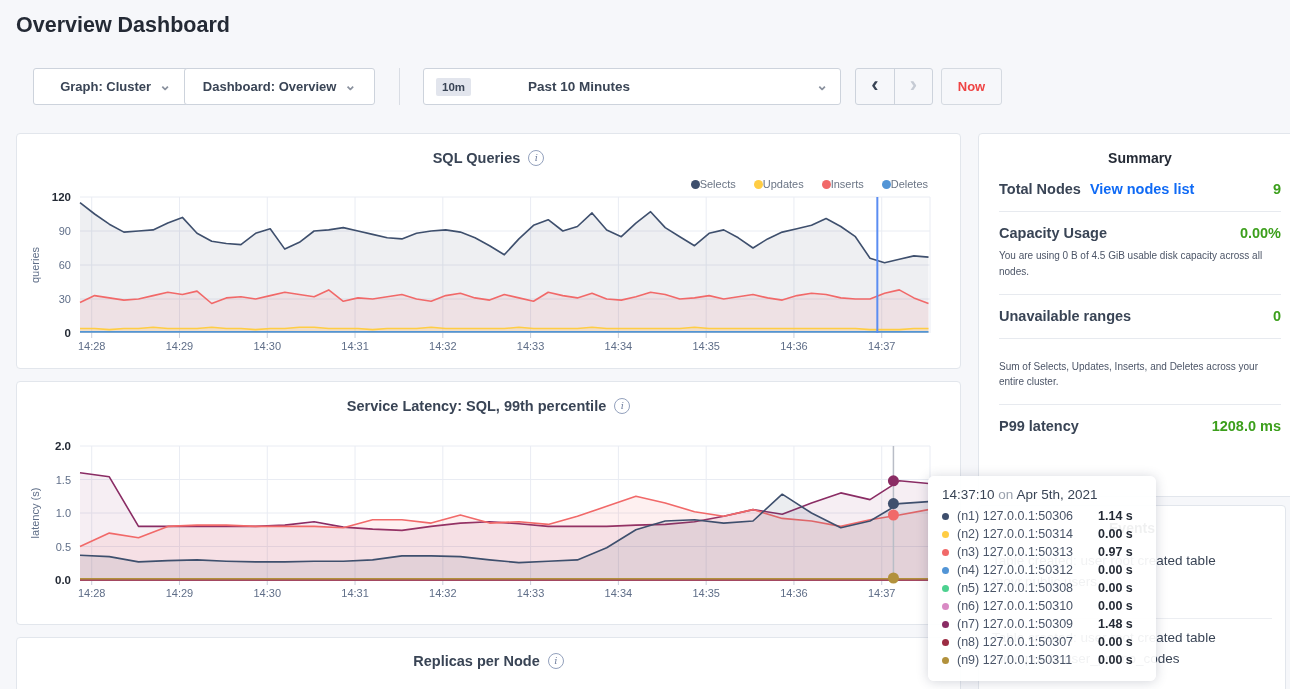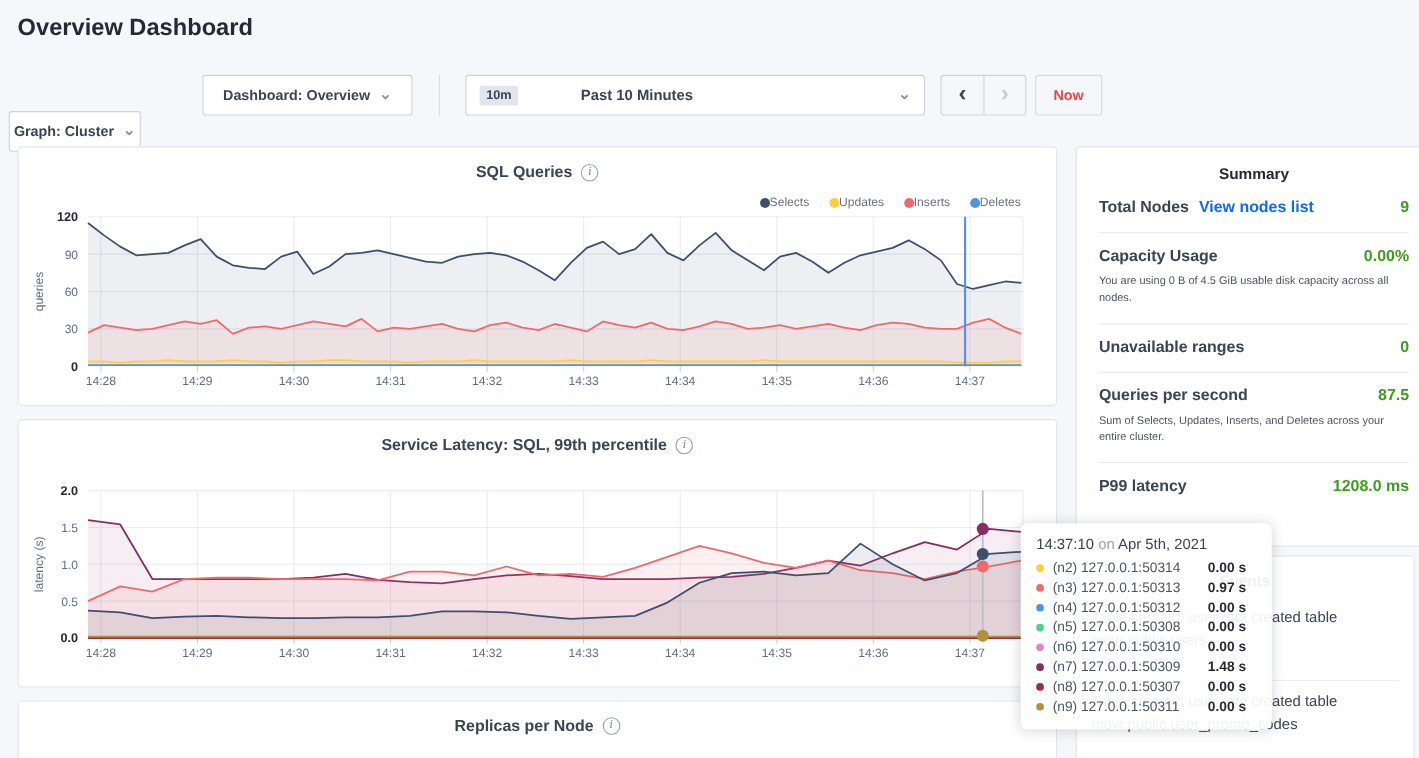--- a/index.html
+++ b/index.html
@@ -58,21 +58,21 @@
   .tt-label { width:133px; white-space:nowrap; }
   .tt-val { font-weight:bold; color:#242a35; }
 </style>
 </head>
 <body>
 
 <div class="page">
 
   <h1 class="page-title">Overview Dashboard</h1>
 
-  <button class="btn" style="left:8px;width:120px;margin-top:33px;">
+  <button class="btn" style="left:33px;width:165px;">
     <span>Graph: Cluster</span>
     <span class="chev">⌄</span>
   </button>
   <button class="btn" style="left:184px;width:191px;">
     <span>Dashboard: Overview</span>
     <span class="chev">⌄</span>
   </button>
   <div class="vdiv"></div>
   <button class="btn timesel" style="left:423px;width:418px;">
     <span class="badge">10m</span>
@@ -252,24 +252,20 @@
       </div>
       <div class="sum-desc">You are using 0 B of 4.5 GiB usable disk capacity across all nodes.</div>
     </div>
     <div class="sum-row">
       <div class="sum-line">
         <span>Unavailable ranges</span>
         <span class="sum-val">0</span>
       </div>
     </div>
     <div class="sum-row">
-      <div class="sum-line">
-        <span>Queries per second</span>
-        <span class="sum-val">87.5</span>
-      </div>
       <div class="sum-desc">Sum of Selects, Updates, Inserts, and Deletes across your entire cluster.</div>
     </div>
     <div class="sum-row">
       <div class="sum-line">
         <span>P99 latency</span>
         <span class="sum-val">1208.0 ms</span>
       </div>
     </div>
   </div>
 
@@ -286,20 +282,25 @@
   </div>
 
   <div class="tooltip">
     <div class="tt-title">
       <span>14:37:10</span>
       <span class="tt-on">on</span>
       <span>Apr 5th, 2021</span>
     </div>
     <div id="tooltip-rows">
         <div class="tt-row">
+          <span class="tt-dot" style="background: rgb(62, 79, 109);"></span>
+          <span class="tt-label">(n1) 127.0.0.1:50306</span>
+          <span class="tt-val">1.14 s</span>
+        </div>
+        <div class="tt-row">
           <span class="tt-dot" style="background: rgb(255, 205, 68);"></span>
           <span class="tt-label">(n2) 127.0.0.1:50314</span>
           <span class="tt-val">0.00 s</span>
         </div>
         <div class="tt-row">
           <span class="tt-dot" style="background: rgb(241, 105, 105);"></span>
           <span class="tt-label">(n3) 127.0.0.1:50313</span>
           <span class="tt-val">0.97 s</span>
         </div>
         <div class="tt-row">

